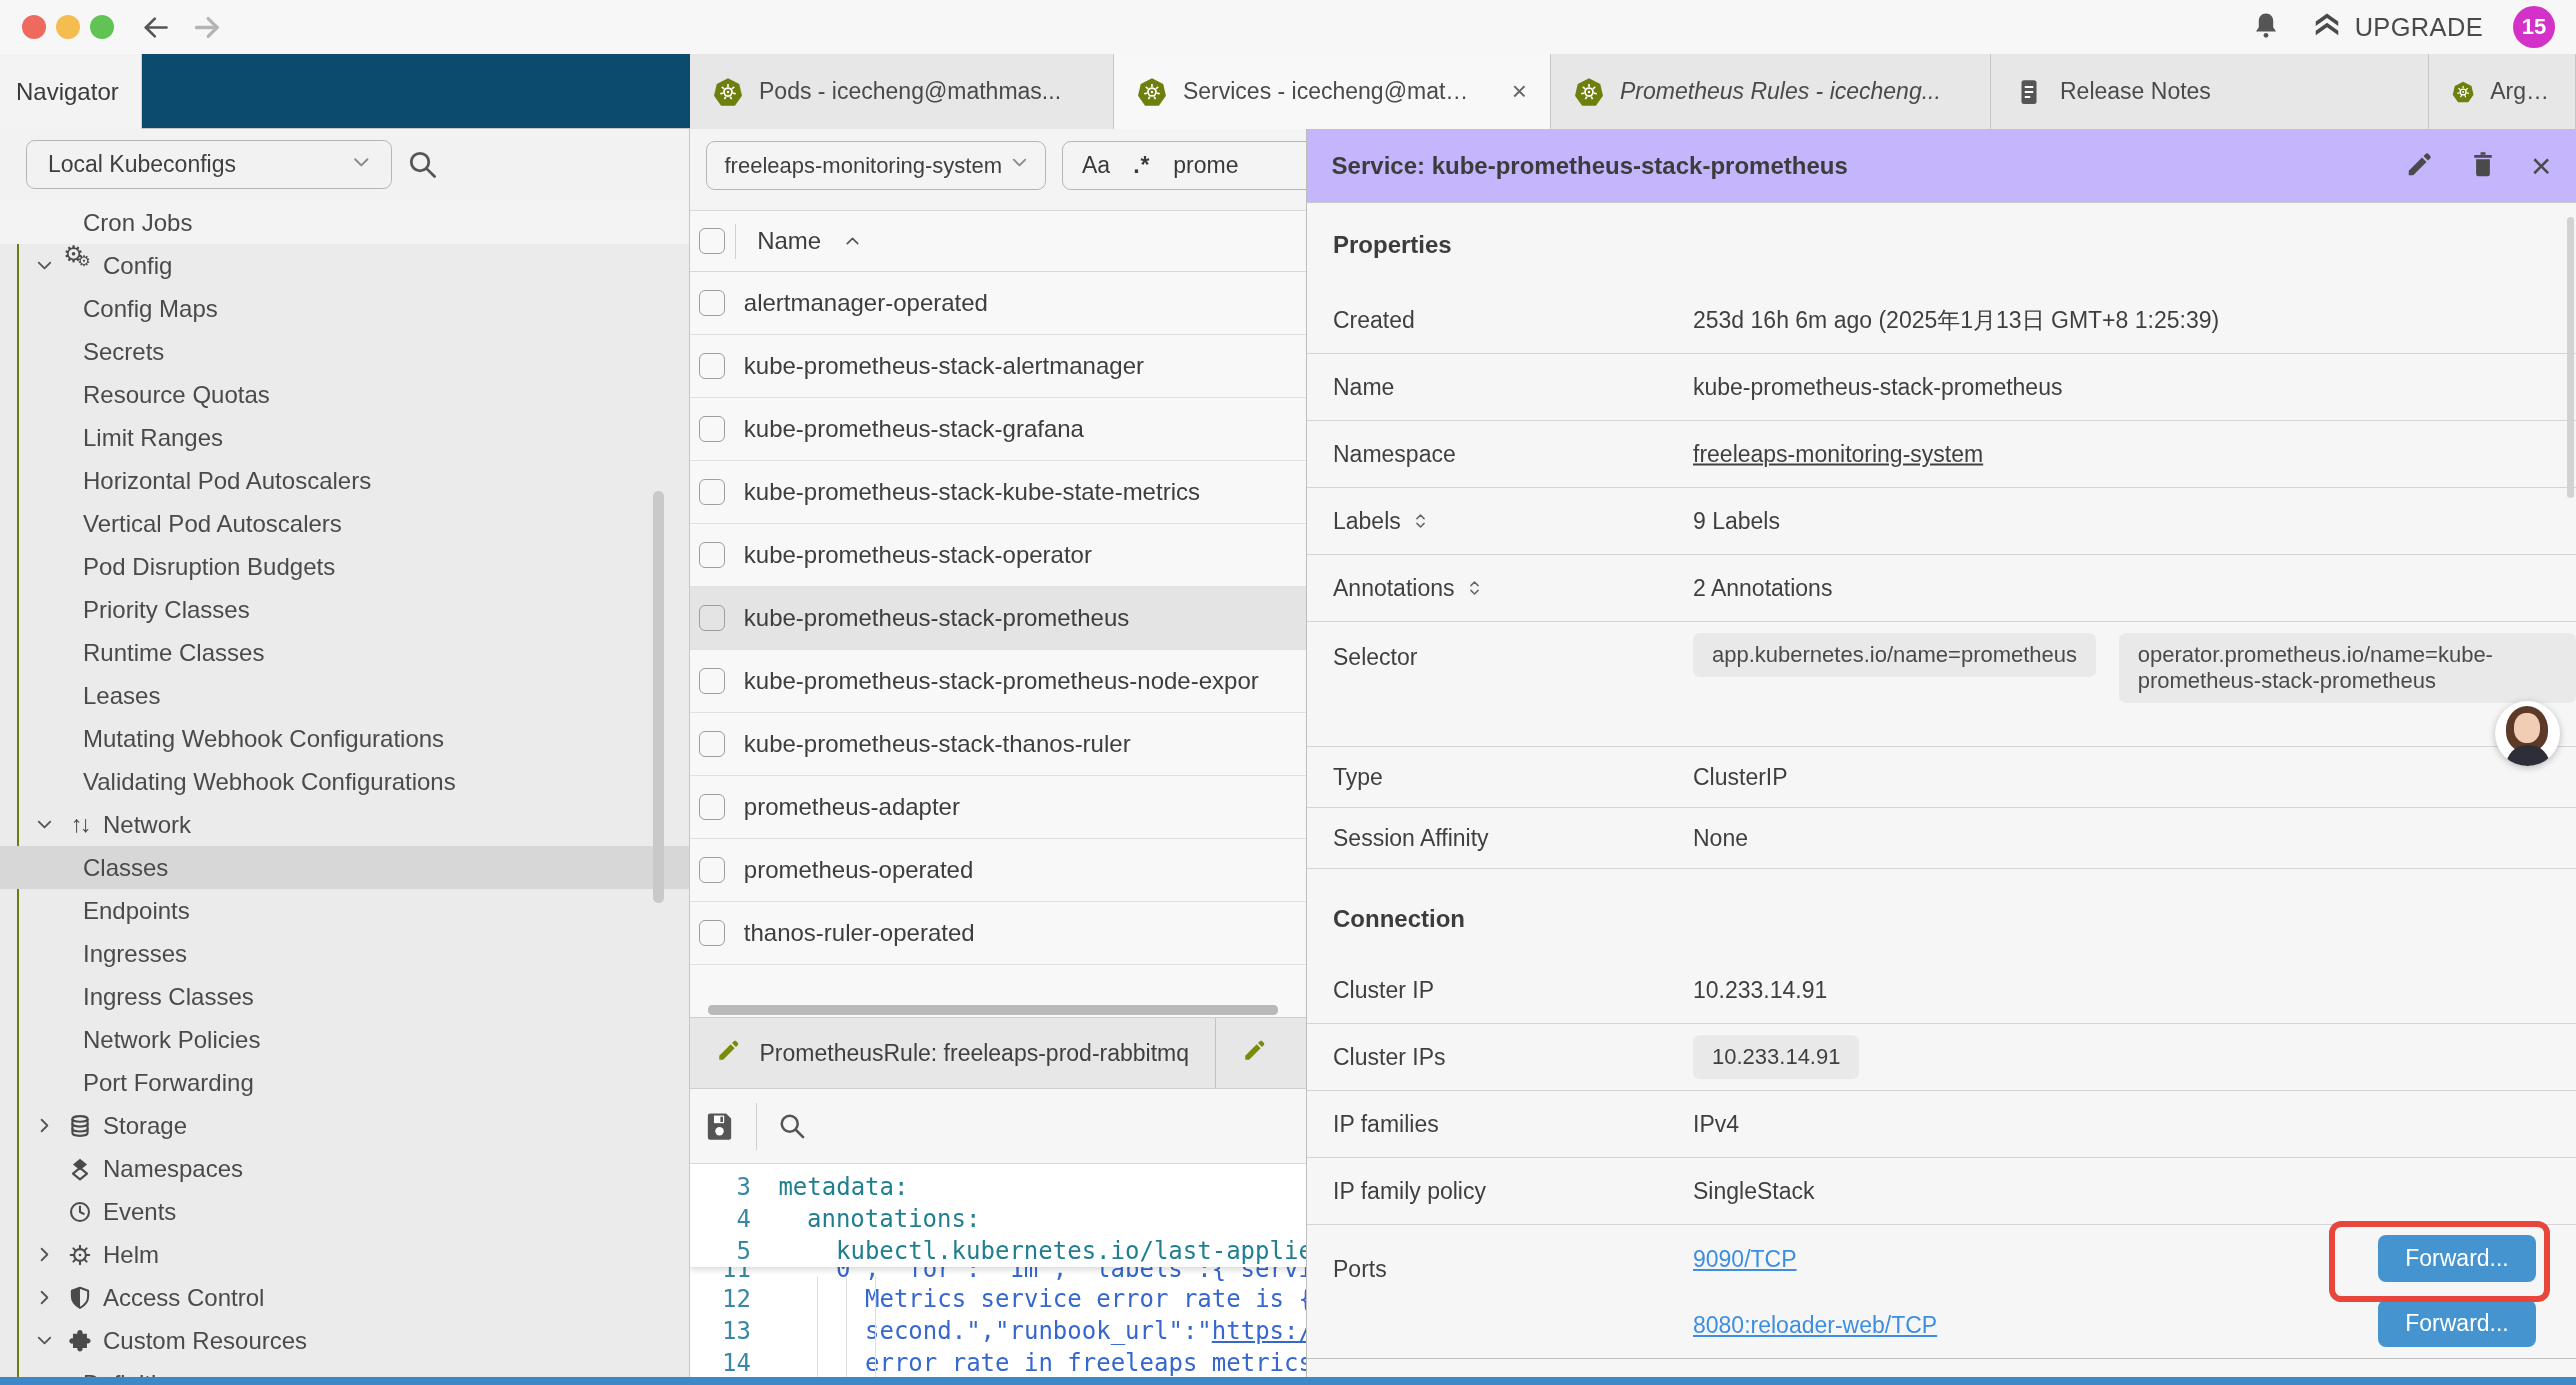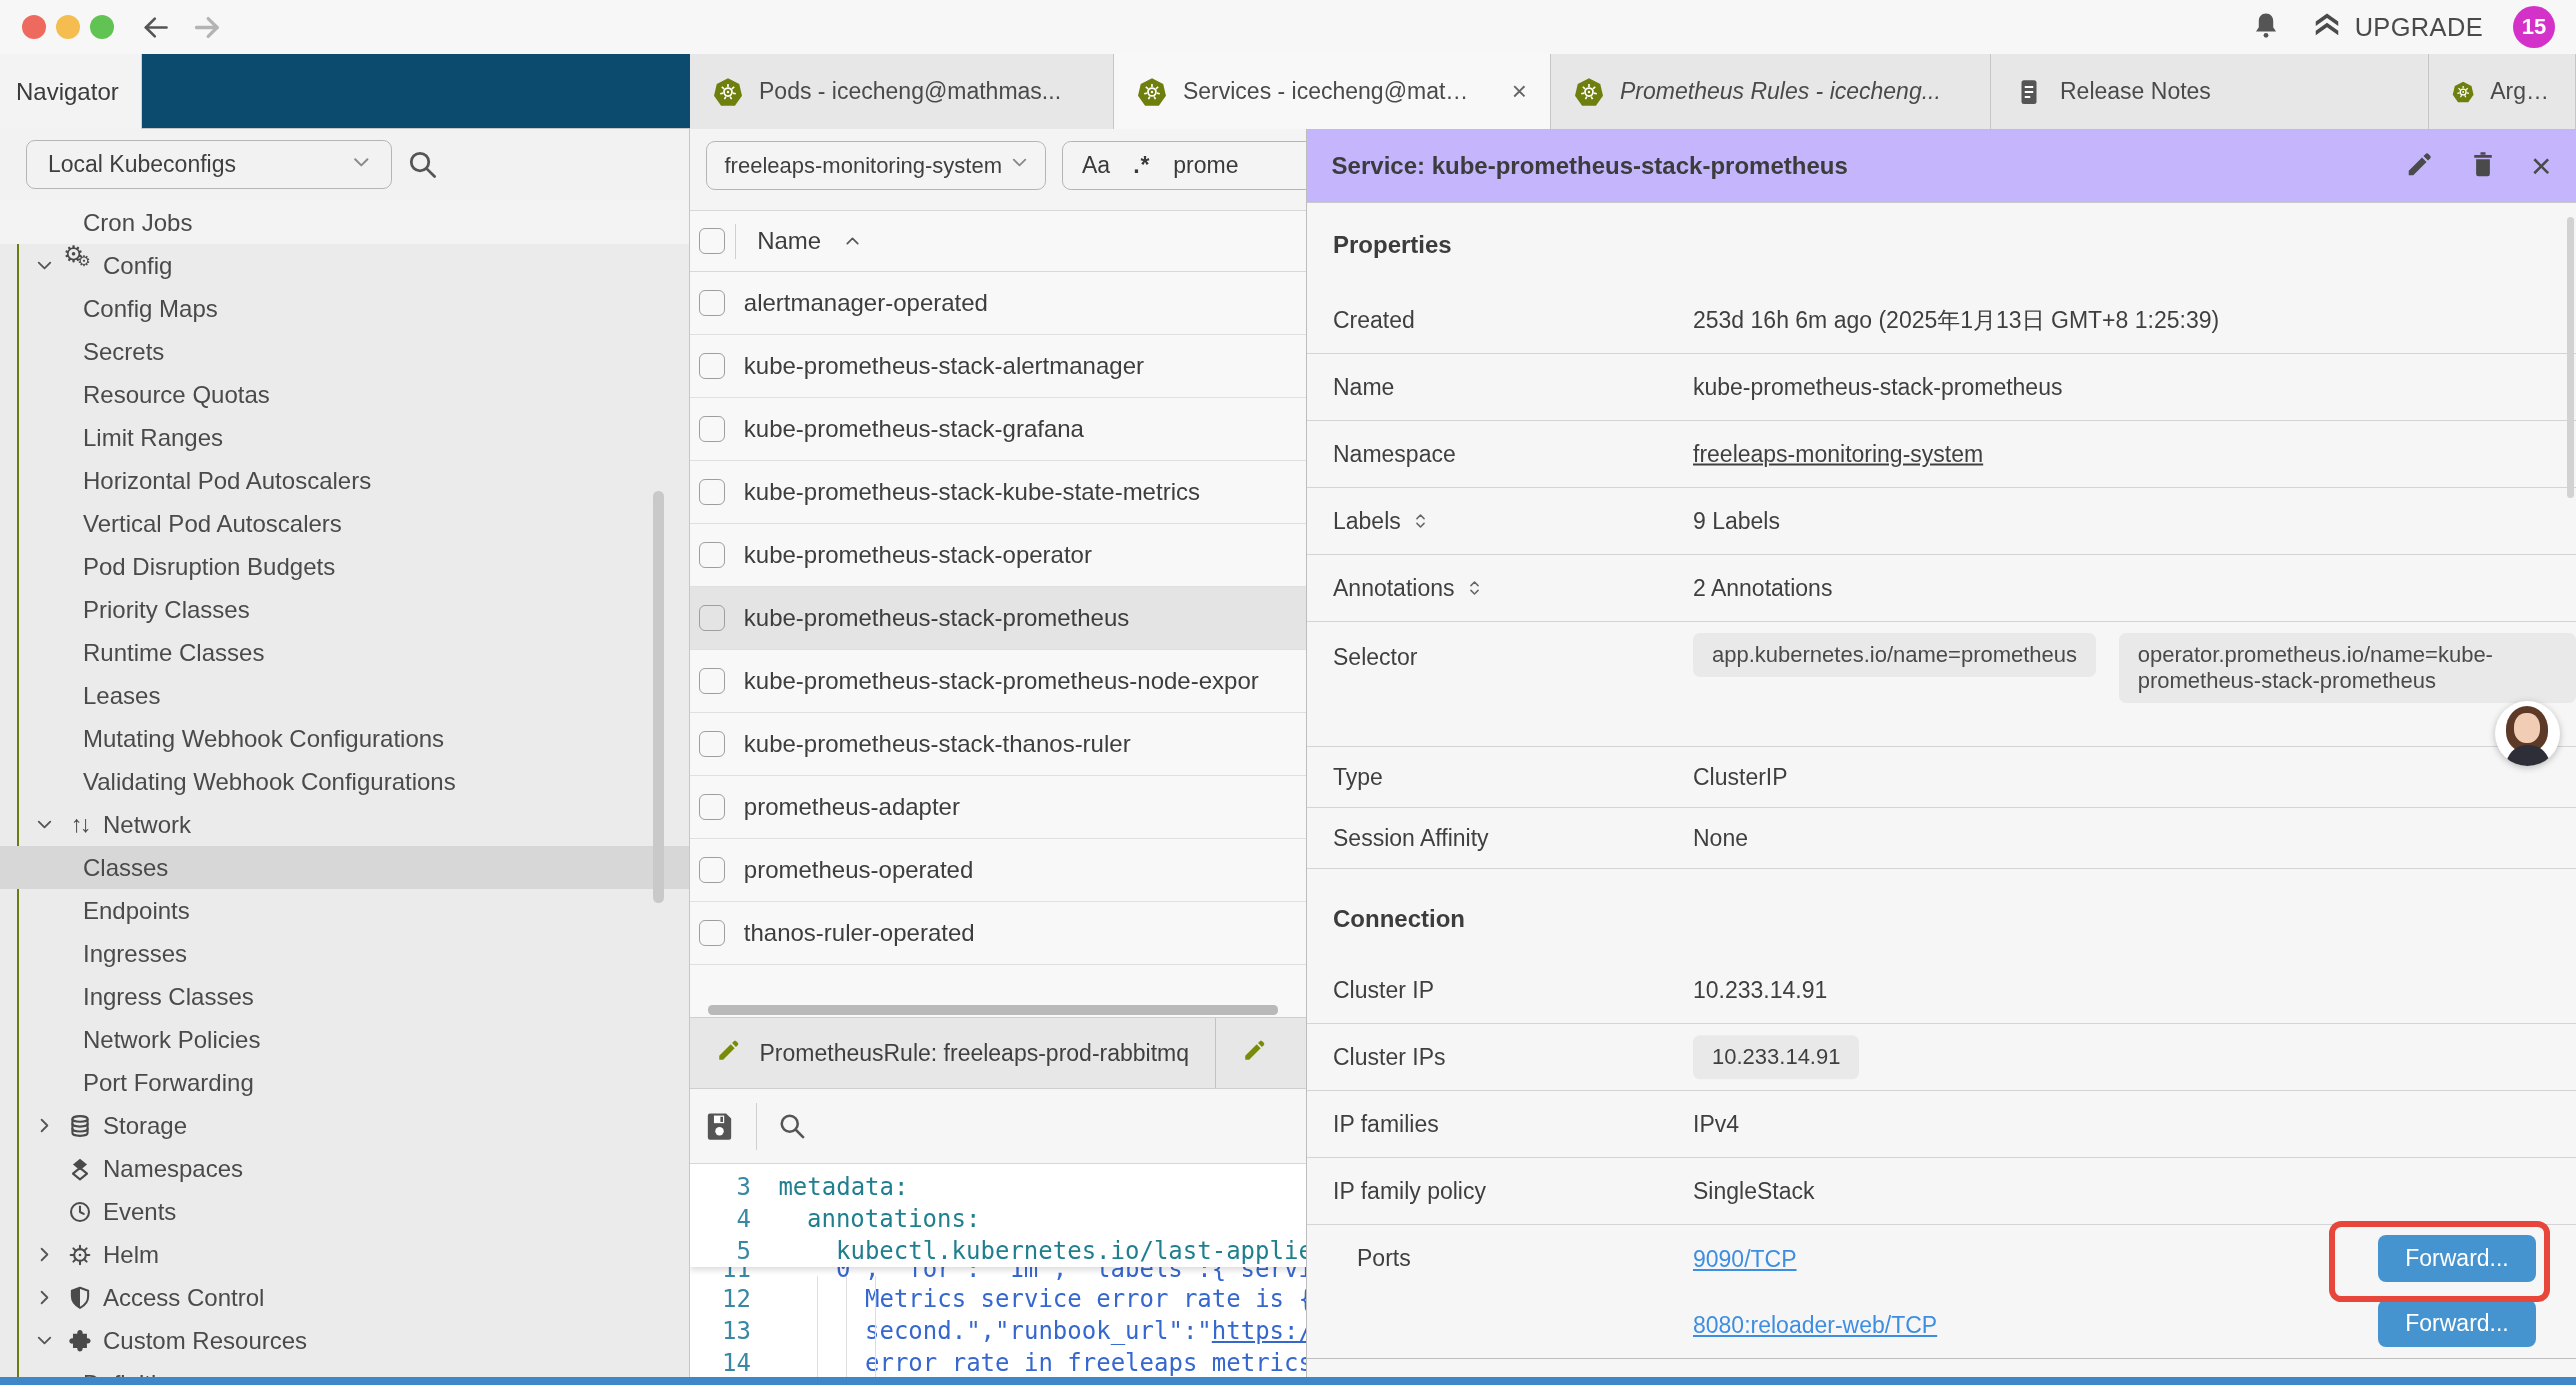--- a/index.html
+++ b/index.html
@@ -88,21 +88,21 @@
   .drow .dlabel{position:absolute;left:26px;top:50%;transform:translateY(-50%);color:#3f3f3f;display:flex;align-items:center;gap:10.5px;}
   .drow .dvalue{position:absolute;left:386px;top:50%;transform:translateY(-50%);color:#3f3f3f;}
   .h76{height:67px;} .h70{height:61px;}
   .link{color:#3d8ee2;text-decoration:underline;}
   .chip{background:#e9e9e9;border-radius:7px;padding:8.8px 19px;font-size:22px;color:#4a4a4a;display:inline-block;}
   .selector-row{height:125px;}
   .selector-row .dlabel{top:35px;}
   .chipstack{position:absolute;left:386px;top:11.4px;display:flex;flex-direction:row;gap:9.6px;align-items:flex-start;}
   .chipstack .chip:nth-child(2){margin-left:13px;}
   .ports-row{height:134px;border-bottom:1.8px solid #bdbdbd;}
-  .ports-row .dlabel{top:33px;margin-left:24px;}
+  .ports-row .dlabel{top:44px;}
   .portline{position:absolute;left:386px;font-size:23px;}
   .fwd-btn{position:absolute;left:1071px;width:158px;height:47px;border-radius:8px;border:none;
            color:#fff;font-size:23px;font-family:"Liberation Sans",sans-serif;display:flex;align-items:center;justify-content:center;}
   .red-annot{position:absolute;left:1022px;top:1092px;width:221px;height:81px;border:6.1px solid #e8463a;border-radius:12.3px;box-sizing:border-box;z-index:5;}
   .d-thumb{position:absolute;right:1.8px;top:88px;width:7px;height:281px;background:#d2d2d2;border-radius:3.5px;}
   
   .avatar{position:absolute;left:2495px;top:701px;width:65px;height:65px;border-radius:50%;background:#fff;
           box-shadow:0 1.8px 7px rgba(0,0,0,.25);overflow:hidden;z-index:6;}
   .av-hair{position:absolute;left:11.4px;top:5.3px;width:42px;height:46px;background:#5d3a28;border-radius:50% 50% 44% 44%;}
   .av-face{position:absolute;left:19px;top:12.3px;width:26px;height:30px;background:#f2cdb6;border-radius:46%;}

